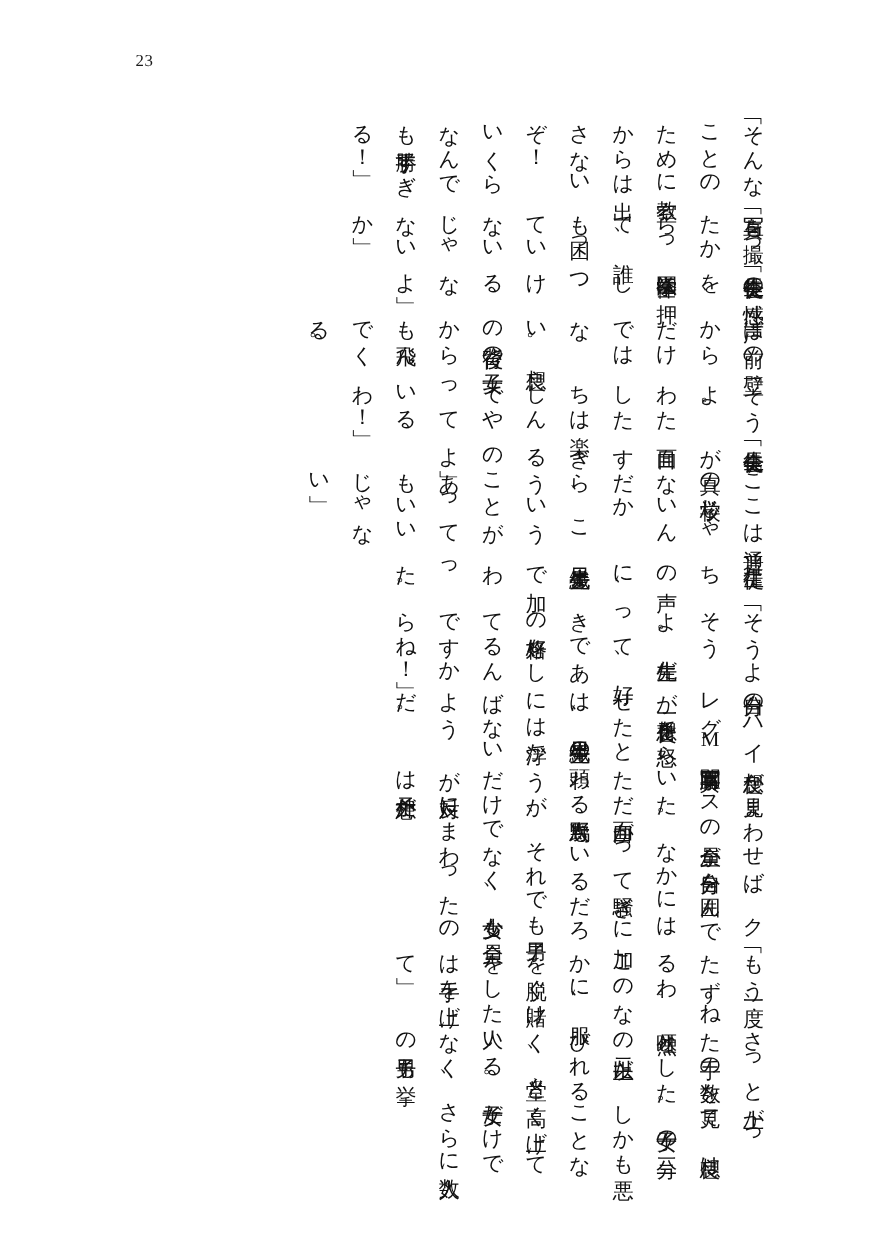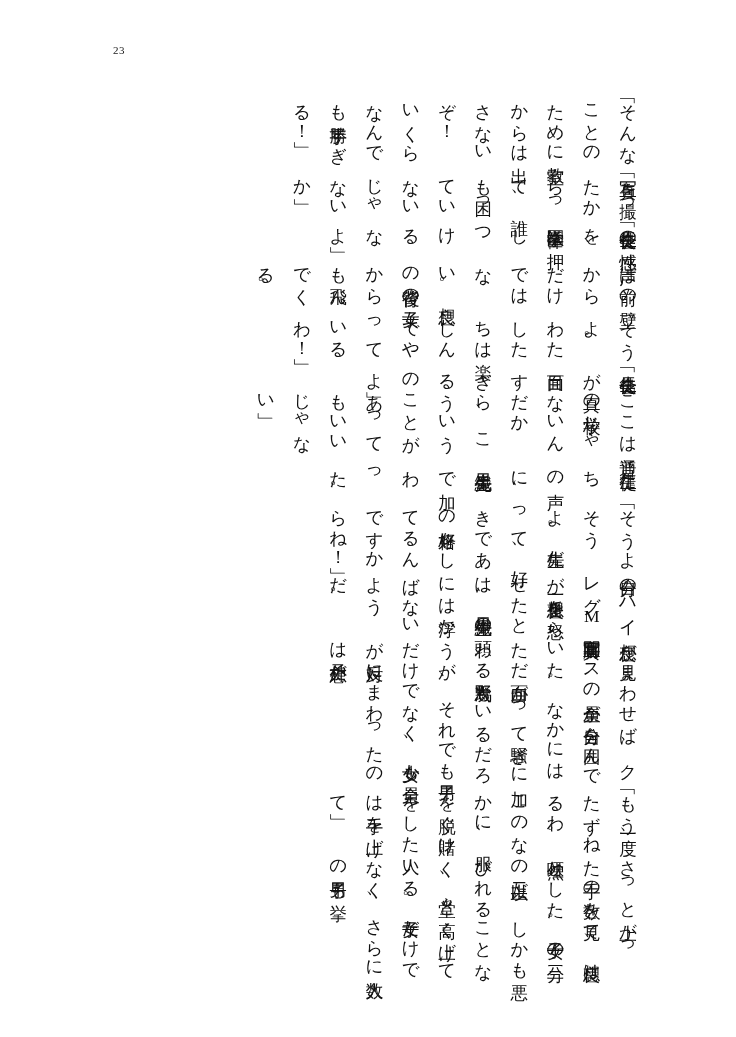--- a/index.html
+++ b/index.html
@@ -14,21 +14,21 @@
     position: relative;
     width: 736px;
     height: 1037px;
     background: #ffffff;
     overflow: hidden;
   }
   .page-number {
     position: absolute;
     top: 44px;
     left: 113px;
-    font-size: 11px;
+    font-size: 14px;
     color: #1a1a1a;
     letter-spacing: 0.5px;
   }
   .body-text {
     position: absolute;
     top: 92px;
     right: 90px;
     height: 880px;
     width: 560px;
     display: flex;

